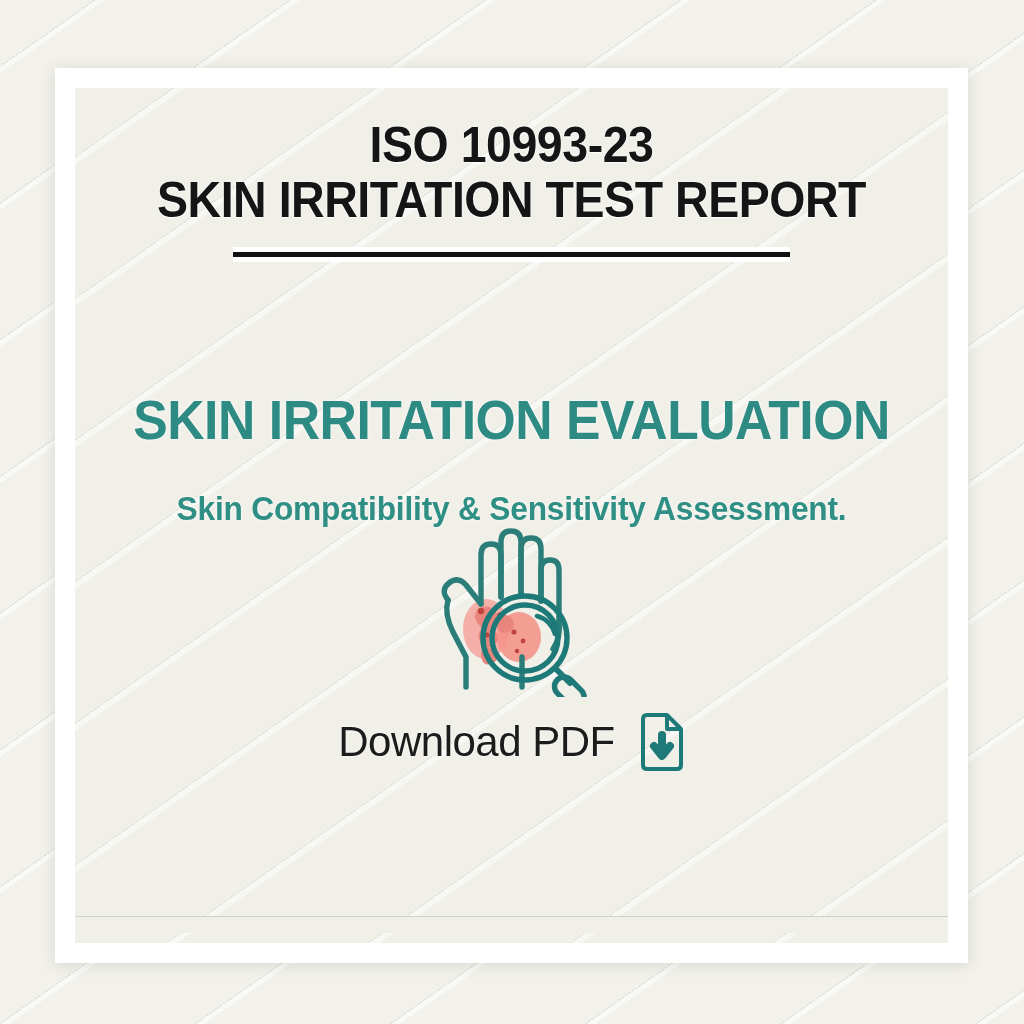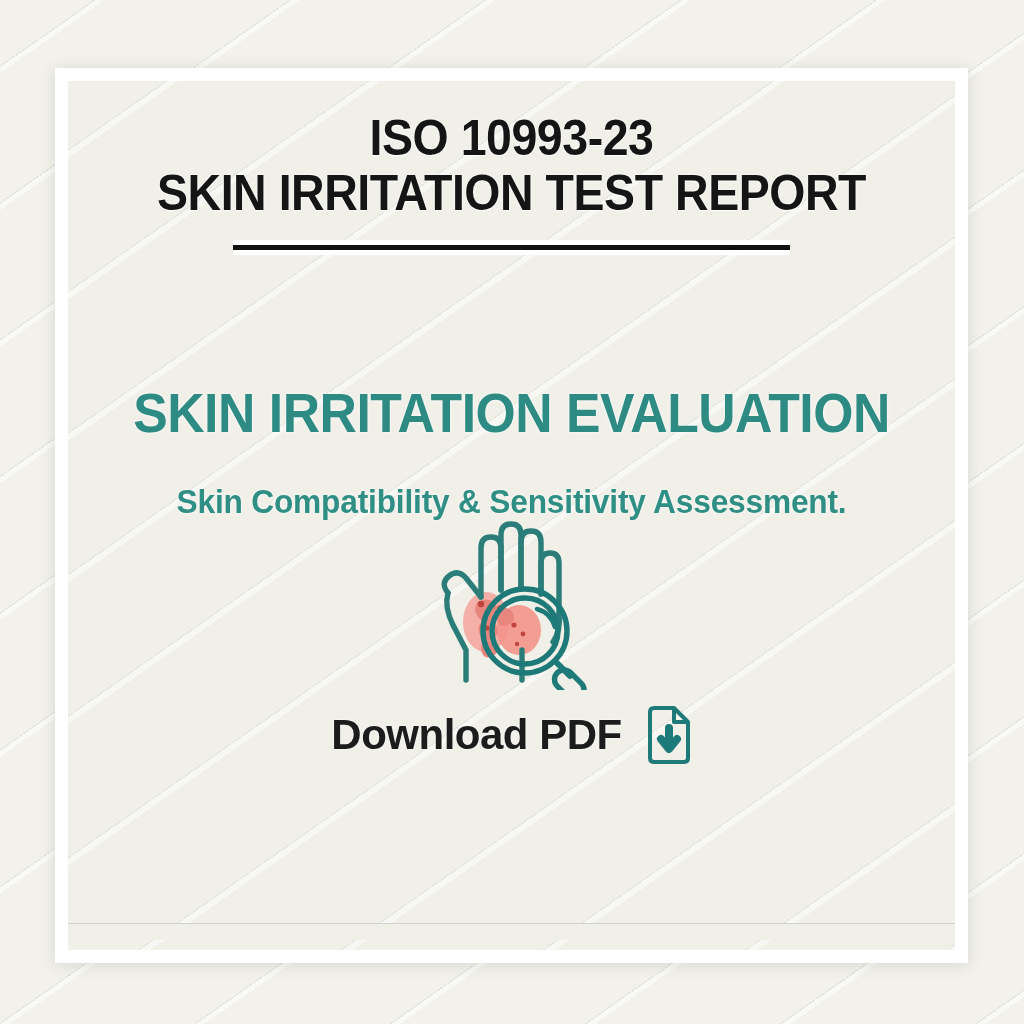--- a/index.html
+++ b/index.html
@@ -37,21 +37,21 @@
   
   #frame {
     position: absolute;
     left: 55px;
     top: 68px;
     width: 913px;
     height: 895px;
     background: #ffffff;
     box-shadow: 0 2px 14px rgba(90,95,90,0.17);
     box-sizing: border-box;
-    padding: 13px;
+    padding: 20px;
   }
 
   
   #card {
     position: relative;
     width: 100%;
     height: 100%;
     background-color: #f0efe8;
     background-image:
       repeating-linear-gradient(
@@ -142,21 +142,21 @@
     left: 0;
     right: 0;
     display: flex;
     align-items: center;
     justify-content: center;
     gap: 22px;
   }
   #download-label {
     color: #1c1c1c;
     font-size: 42px;
-    font-weight: 700;
+    font-weight: 400;
     letter-spacing: -0.5px;
     text-shadow: 0 0 3px rgba(255,255,255,0.9);
   }
   #pdf-icon { display: block; }
 
   
   #footer-band {
     position: absolute;
     left: 0;
     right: 0;

